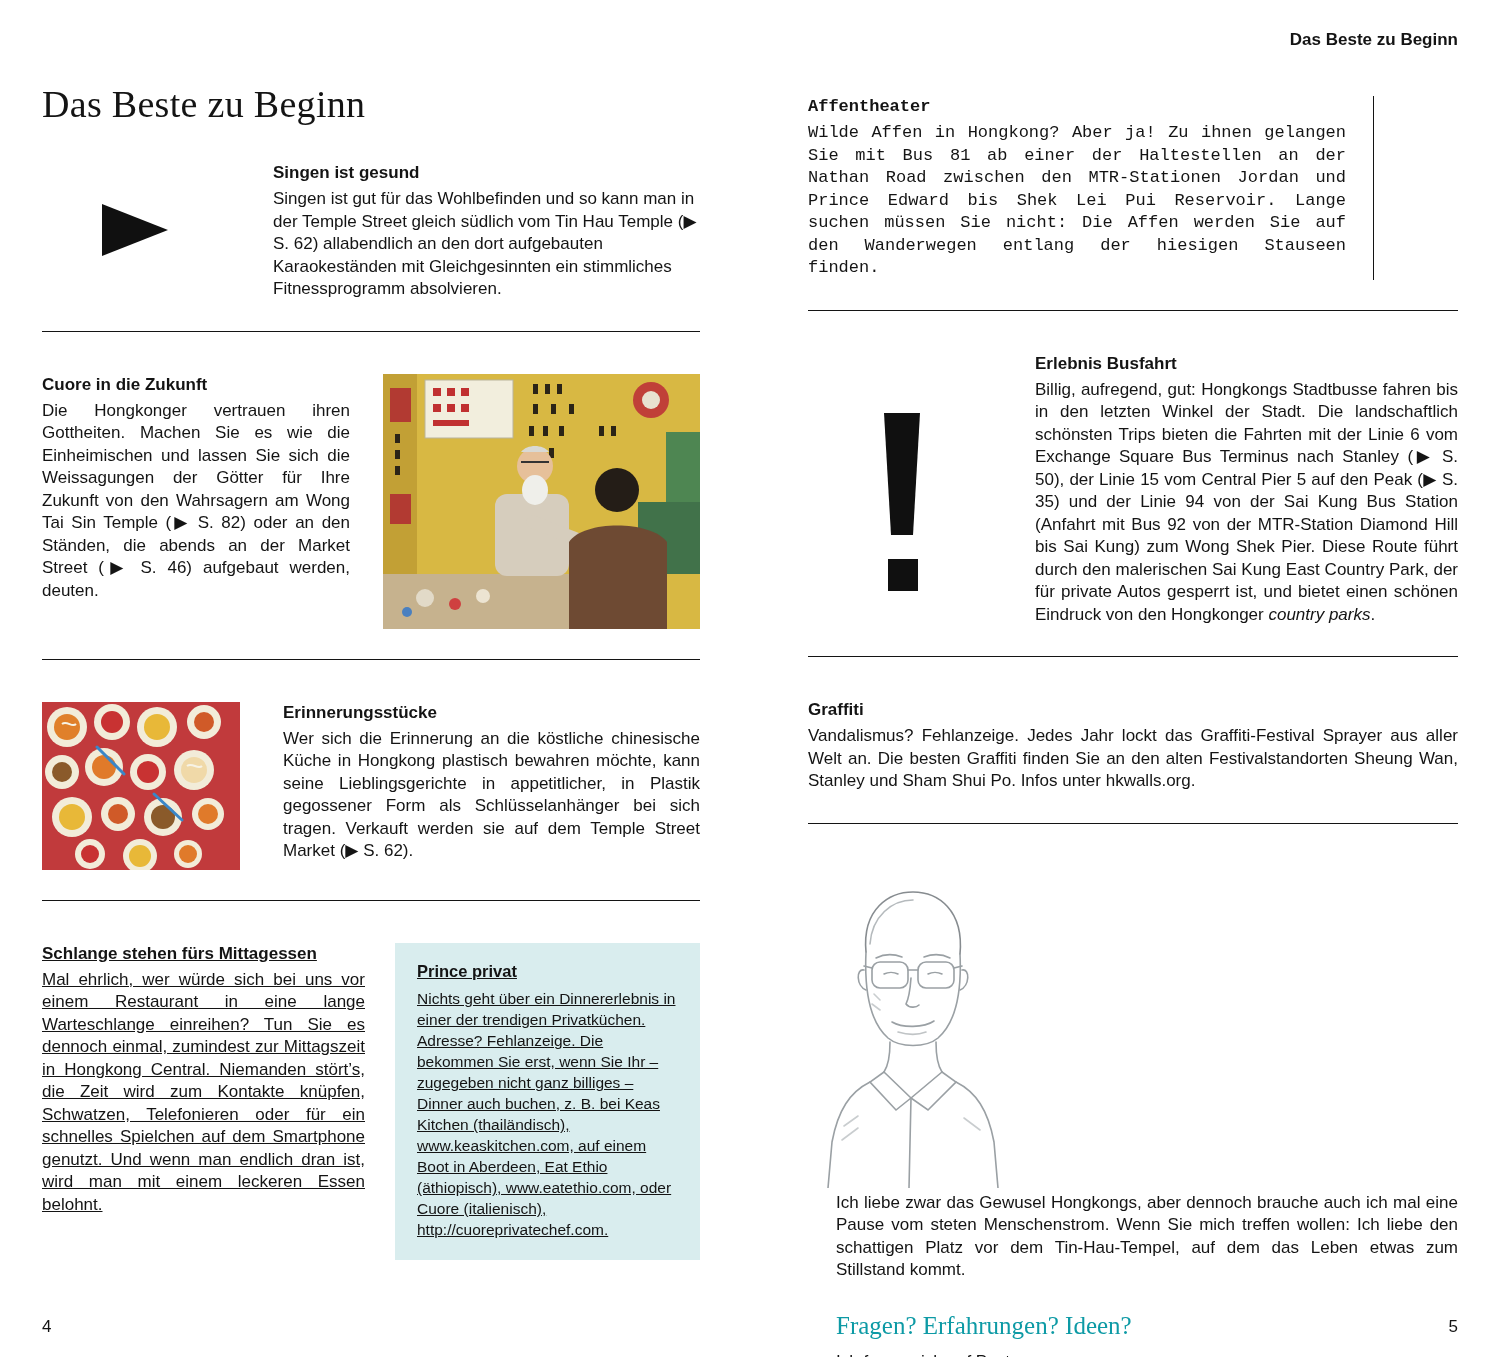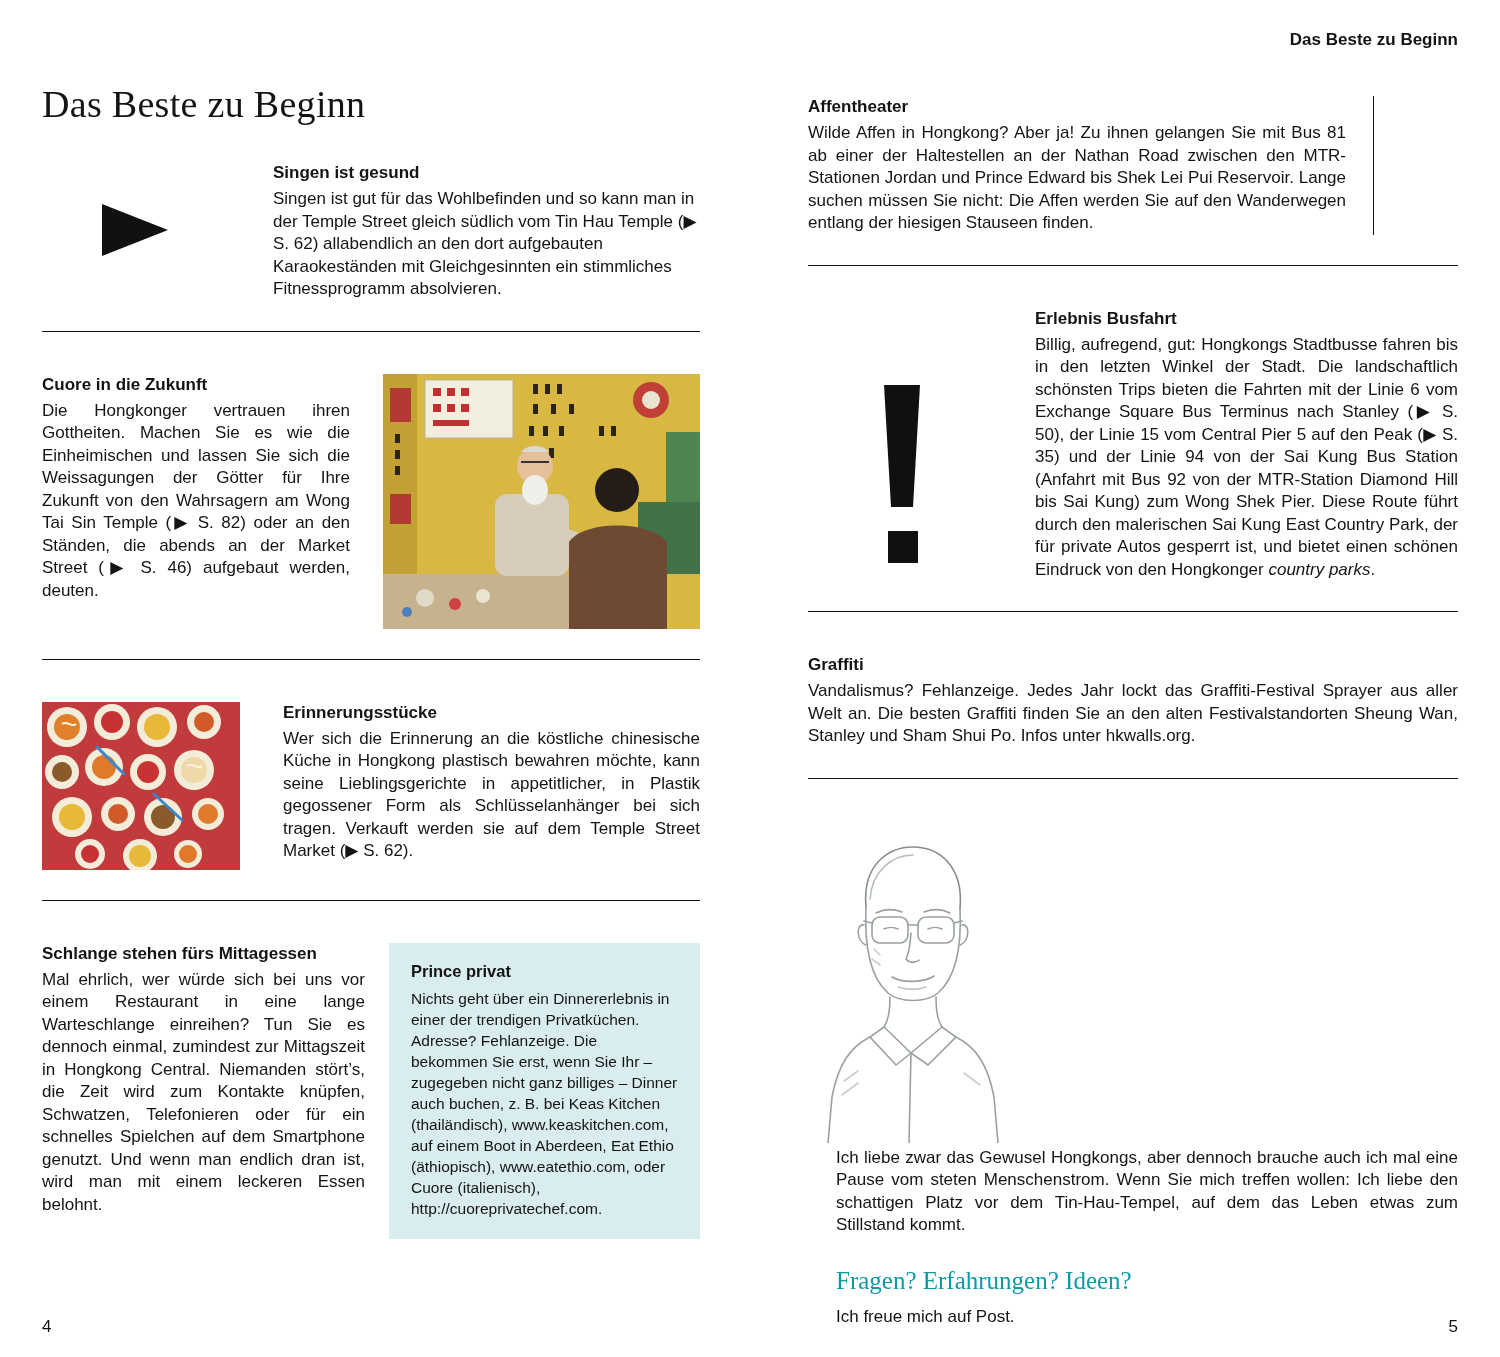--- a/index.html
+++ b/index.html
@@ -31,34 +31,34 @@
   .sec-singen .text-col{flex:1;}
 
   .sec-blick{display:flex;gap:33px;}
   .blick-text{width:308px;flex:none;}
   .photo{flex:none;display:block;}
   .photo svg{display:block;}
 
   .sec-erinnerung{display:flex;gap:43px;align-items:flex-start;}
   .erinnerung-text{flex:1;}
 
-  .sec-schlange{display:flex;gap:24px;align-items:flex-start;}
+  .sec-schlange{display:flex;gap:30px;align-items:flex-start;text-decoration:underline;}
   .schlange-text{width:323px;flex:none;}
   .dinner-box{flex:1;background:var(--box_bg);padding:18px 22px 20px 22px;}
   .dinner-box .h{font-size:16.5px;margin-bottom:6px;}
   .dinner-box .b{font-size:15.5px;line-height:21px;}
 
   .page-number{position:absolute;bottom:20px;font-size:17px;}
   .page-left .page-number{left:0;}
   .page-right .page-number{right:0;}
 
   
   .running-header{margin-top:30px;text-align:right;font-weight:bold;font-size:17px;}
-  .sec-affen{margin-top:46px;width:566px;border-right:1.6px solid var(--rule);padding-right:27px;}
-  .sec-bus{display:flex;align-items:center;}
+  .sec-affen{margin-top:46px;width:566px;border-right:1.6px solid var(--rule);padding-right:27px;font-family:Liberation Mono, monospace;}
+  .sec-bus{display:flex;}
   .icon-col-right{width:227px;flex:none;}
   .exclam{margin:60px 0 0 74px;display:block;}
   .bus-text{flex:1;}
   .bus-text em{font-style:italic;}
 
   .sec-two{display:flex;gap:33px;align-items:center;}
   .sec-two .col{flex:1;}
 
   .sec-author{display:flex;align-items:flex-start;flex-direction:column;}
   .portrait{width:197px;flex:none;margin-left:6px;}

